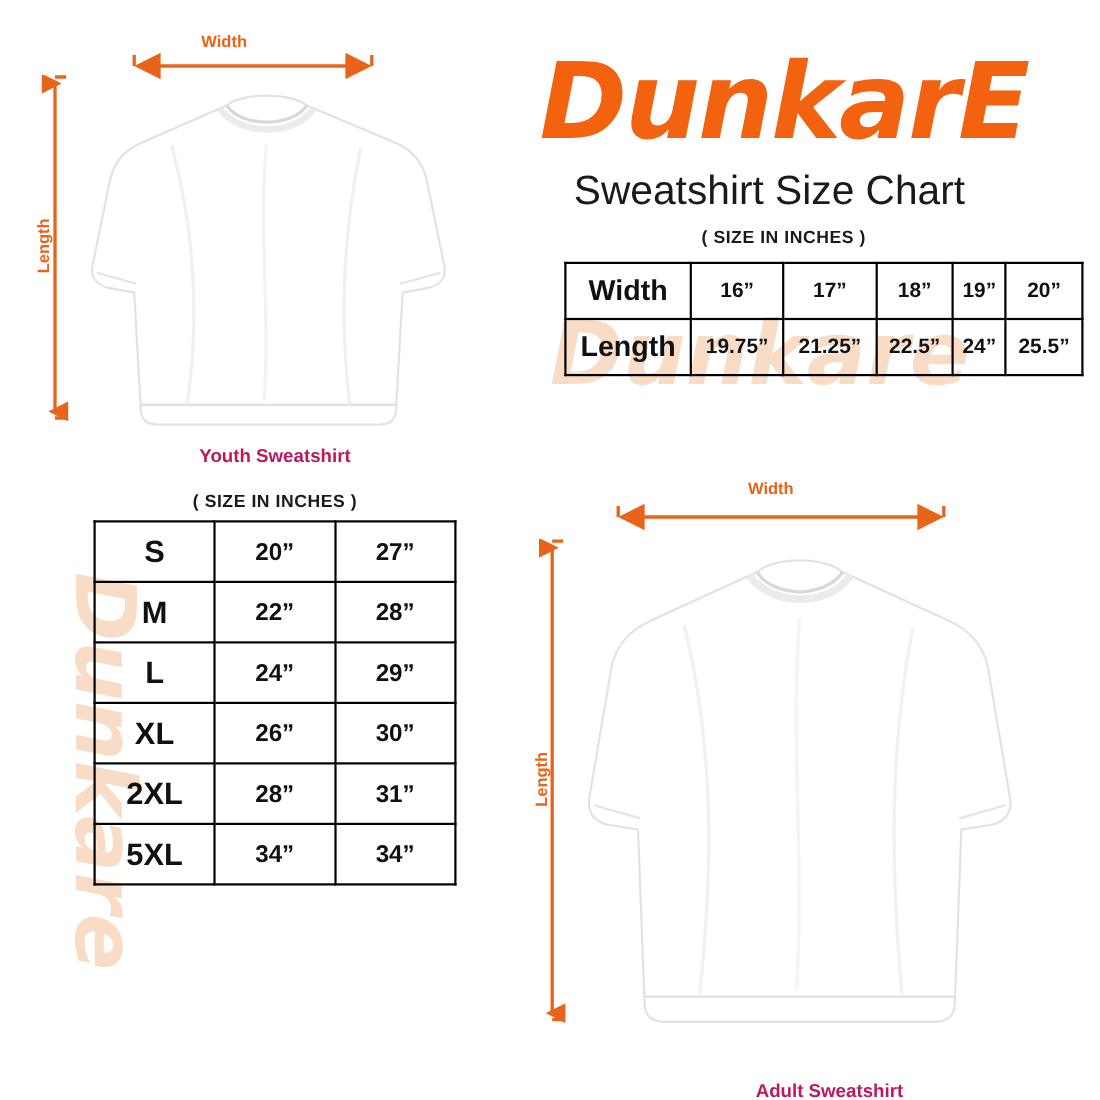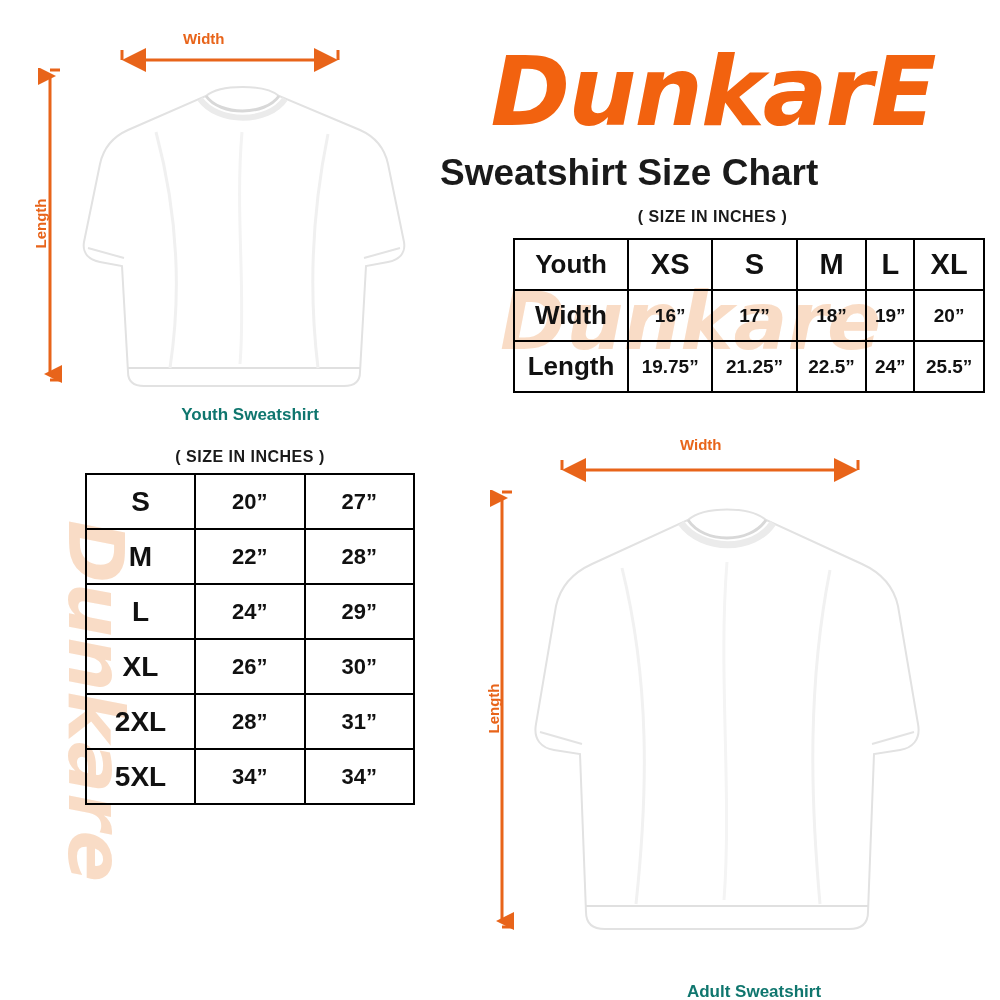--- a/index.html
+++ b/index.html
@@ -33,25 +33,26 @@
     font-style: italic;
     font-size: 96px;
     color: #f2620f;
     letter-spacing: -2px;
     text-align: center;
     line-height: 125px;
     white-space: nowrap;
   }
   .chart-title {
     position: absolute;
-    left: 440px;
+    left: 427px;
     top: 152px;
     width: 545px;
+    text-align: center;
     font-size: 37px;
-    font-weight: bold;
+    font-weight: normal;
     color: #1a1a1a;
     white-space: nowrap;
   }
   .units-note-top {
     position: absolute;
     left: 440px;
     top: 208px;
     width: 545px;
     text-align: center;
     font-size: 16px;
@@ -154,21 +155,21 @@
   #adult-table td {
     font-size: 22px;
     height: 51px;
   }
 
   
   .shirt-label {
     position: absolute;
     font-size: 17px;
     font-weight: bold;
-    color: #0f766e;
+    color: #be185d;
     text-align: center;
     white-space: nowrap;
   }
   .dim-label {
     position: absolute;
     font-size: 15px;
     font-weight: bold;
     color: #e8641a;
     white-space: nowrap;
   }
@@ -242,28 +243,20 @@
     </g>
   </svg>
   <div class="shirt-label" style="left:160px; top:405px; width:180px;">Youth Sweatshirt</div>
 
   <div class="brand-logo">DunkarE</div>
   <div class="chart-title">Sweatshirt Size Chart</div>
   <div class="units-note-top">( SIZE IN INCHES )</div>
 
   <table id="youth-table">
     <tbody>
-        <tr>
-      <th class="rowhead">Youth</th>
-      <th>XS</th>
-      <th>S</th>
-      <th>M</th>
-      <th>L</th>
-      <th>XL</th>
-    </tr>
     <tr>
       <td class="rowhead">Width</td>
       <td>16”</td>
       <td>17”</td>
       <td>18”</td>
       <td>19”</td>
       <td>20”</td>
     </tr>
     <tr>
       <td class="rowhead">Length</td>

